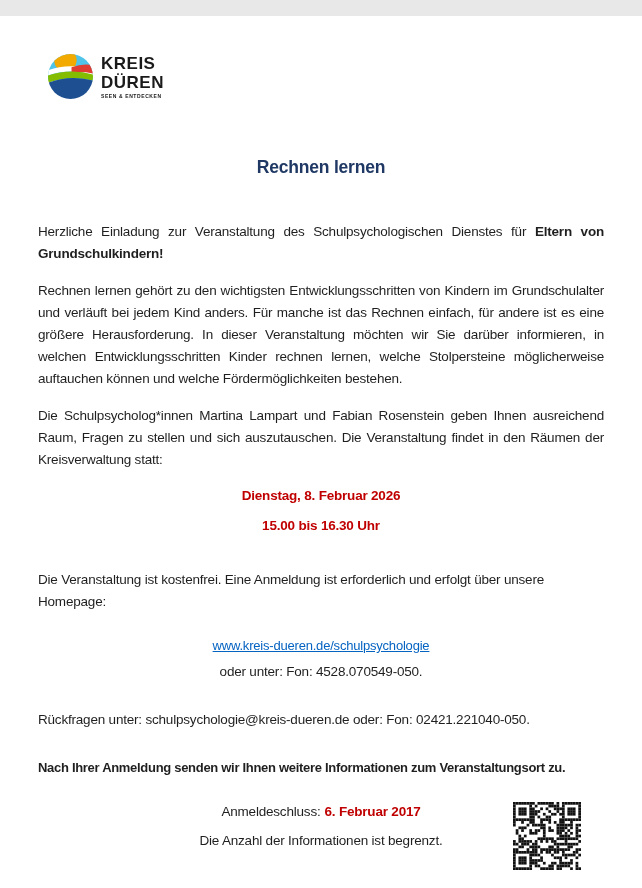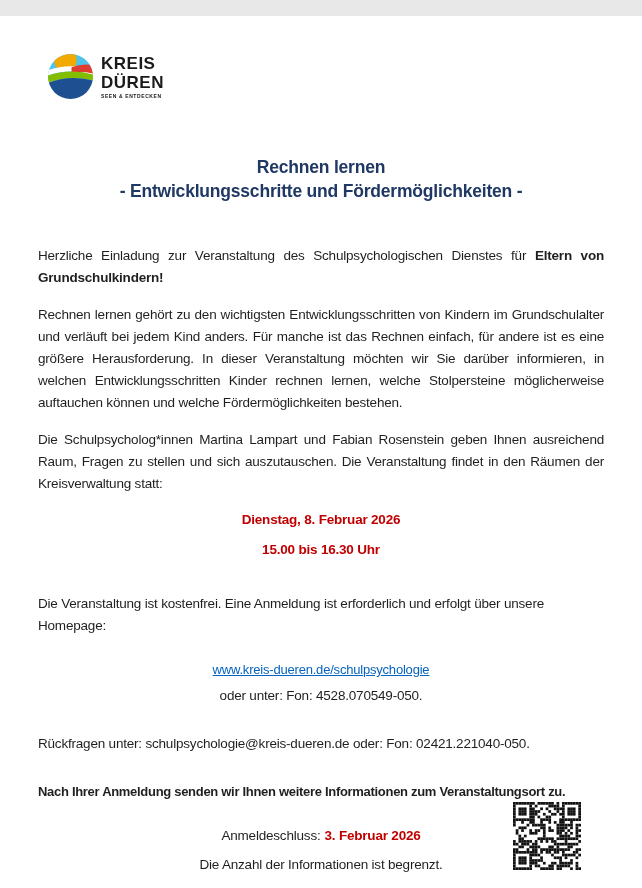--- a/index.html
+++ b/index.html
@@ -60,21 +60,20 @@
     </div>
     <div class="logo-text">
       <div class="logo-line1">KREIS</div>
       <div class="logo-line2">DÜREN</div>
       <div class="logo-tag">SEEN &amp; ENTDECKEN</div>
     </div>
   </div>
 
   <div class="title-block" style="color:#1F3864;">
     <div>Rechnen lernen</div>
-    <div>- Entwicklungsschritte und Fördermöglichkeiten -</div>
   </div>
 
   <p class="para p1"><span>Herzliche Einladung zur Veranstaltung des Schulpsychologischen Dienstes für </span><span class="bold">Eltern von Grundschulkindern!</span></p>
 
   <p class="para p2">Rechnen lernen gehört zu den wichtigsten Entwicklungsschritten von Kindern im Grundschulalter und verläuft bei jedem Kind anders. Für manche ist das Rechnen einfach, für andere ist es eine größere Herausforderung. In dieser Veranstaltung möchten wir Sie darüber informieren, in welchen Entwicklungsschritten Kinder rechnen lernen, welche Stolpersteine möglicherweise auftauchen können und welche Fördermöglichkeiten bestehen.</p>
 
   <p class="para p3">Die Schulpsycholog*innen Martina Lampart und Fabian Rosenstein geben Ihnen ausreichend Raum, Fragen zu stellen und sich auszutauschen. Die Veranstaltung findet in den Räumen der Kreisverwaltung statt:</p>
 
   <div class="red-line" style="color:#C00000;">Dienstag, 8. Februar 2026</div>
   <div class="red-line" style="color:#C00000;">15.00 bis 16.30 Uhr</div>
@@ -85,21 +84,21 @@
     <a href="#" style="color:#0563C1;">www.kreis-dueren.de/schulpsychologie</a>
   </div>
 
   <div class="phone-line">oder unter: Fon: 4528.070549-050.</div>
 
   <div class="contact-line">Rückfragen unter: schulpsychologie@kreis-dueren.de oder: Fon: 02421.221040-050.</div>
 
   <div class="note-line">Nach Ihrer Anmeldung senden wir Ihnen weitere Informationen zum Veranstaltungsort zu.</div>
 
   <div class="deadline-line">
-    <span style="margin-right:4px;">Anmeldeschluss:</span><span class="bold" style="color:#C00000;">3. Februar 2026</span>
+    <span style="margin-right:4px;">Anmeldeschluss:</span><span class="bold" style="color:#C00000;">6. Februar 2017</span>
   </div>
   <div class="limit-line">Die Anzahl der Informationen ist begrenzt.</div>
 
   <div class="qr-box"><svg width="68" height="68" viewBox="0 0 68 68" fill="#111111">
         <rect x="0.00" y="0.00" width="2.72" height="2.72"></rect>
         <rect x="2.72" y="0.00" width="2.72" height="2.72"></rect>
         <rect x="5.44" y="0.00" width="2.72" height="2.72"></rect>
         <rect x="8.16" y="0.00" width="2.72" height="2.72"></rect>
         <rect x="10.88" y="0.00" width="2.72" height="2.72"></rect>
         <rect x="13.60" y="0.00" width="2.72" height="2.72"></rect>

